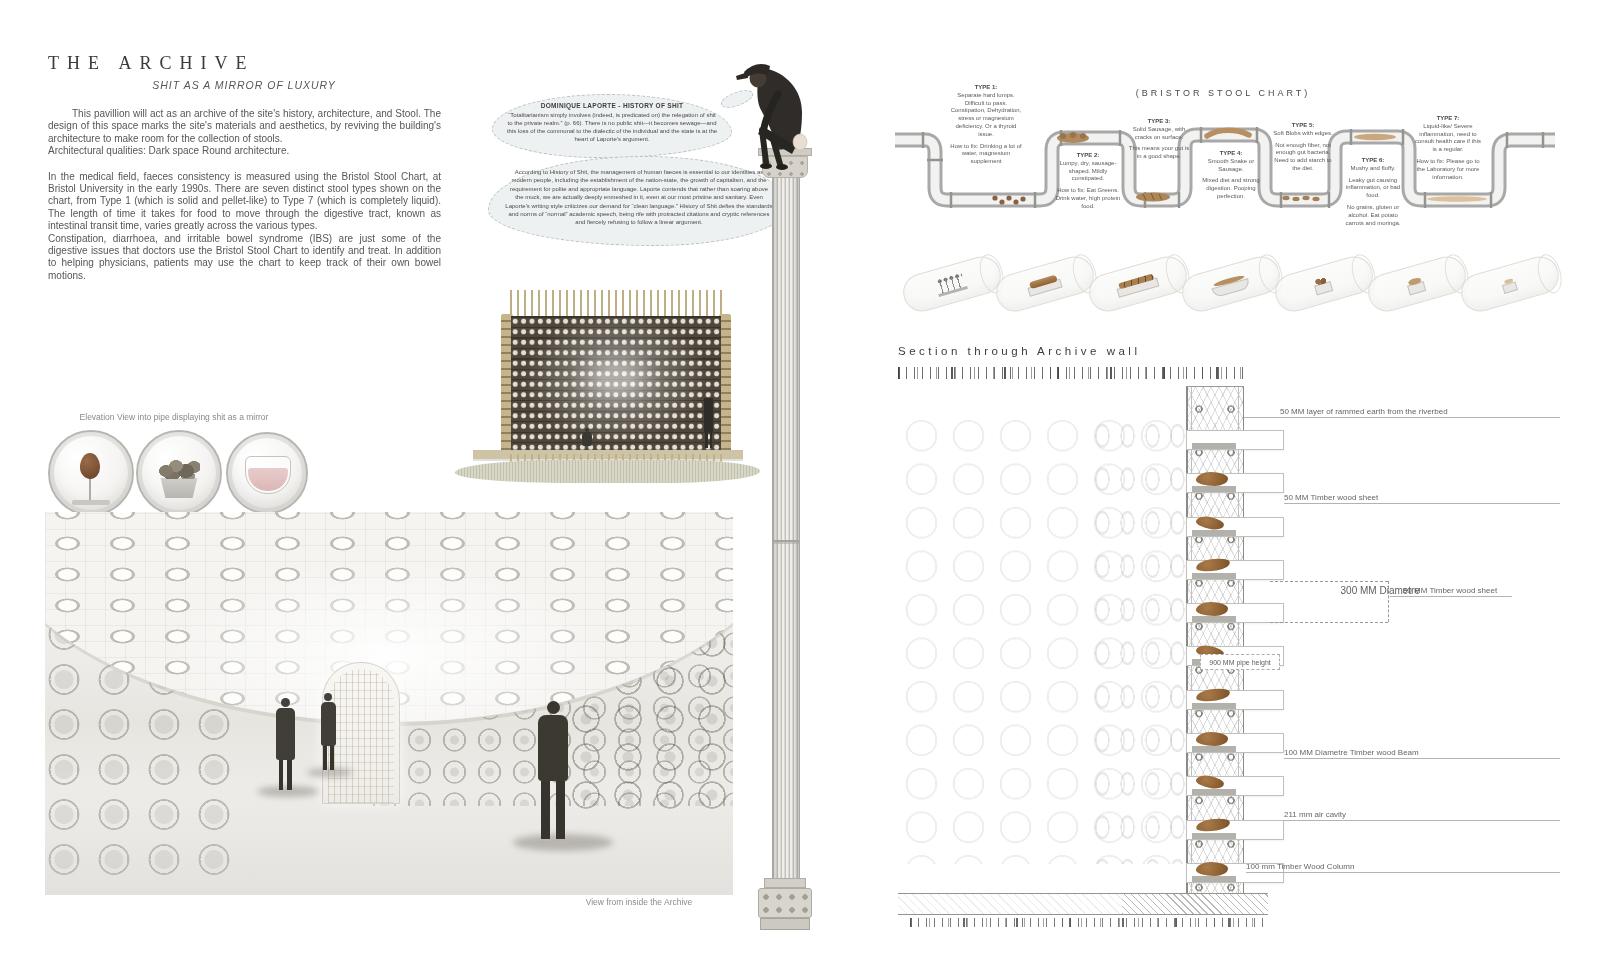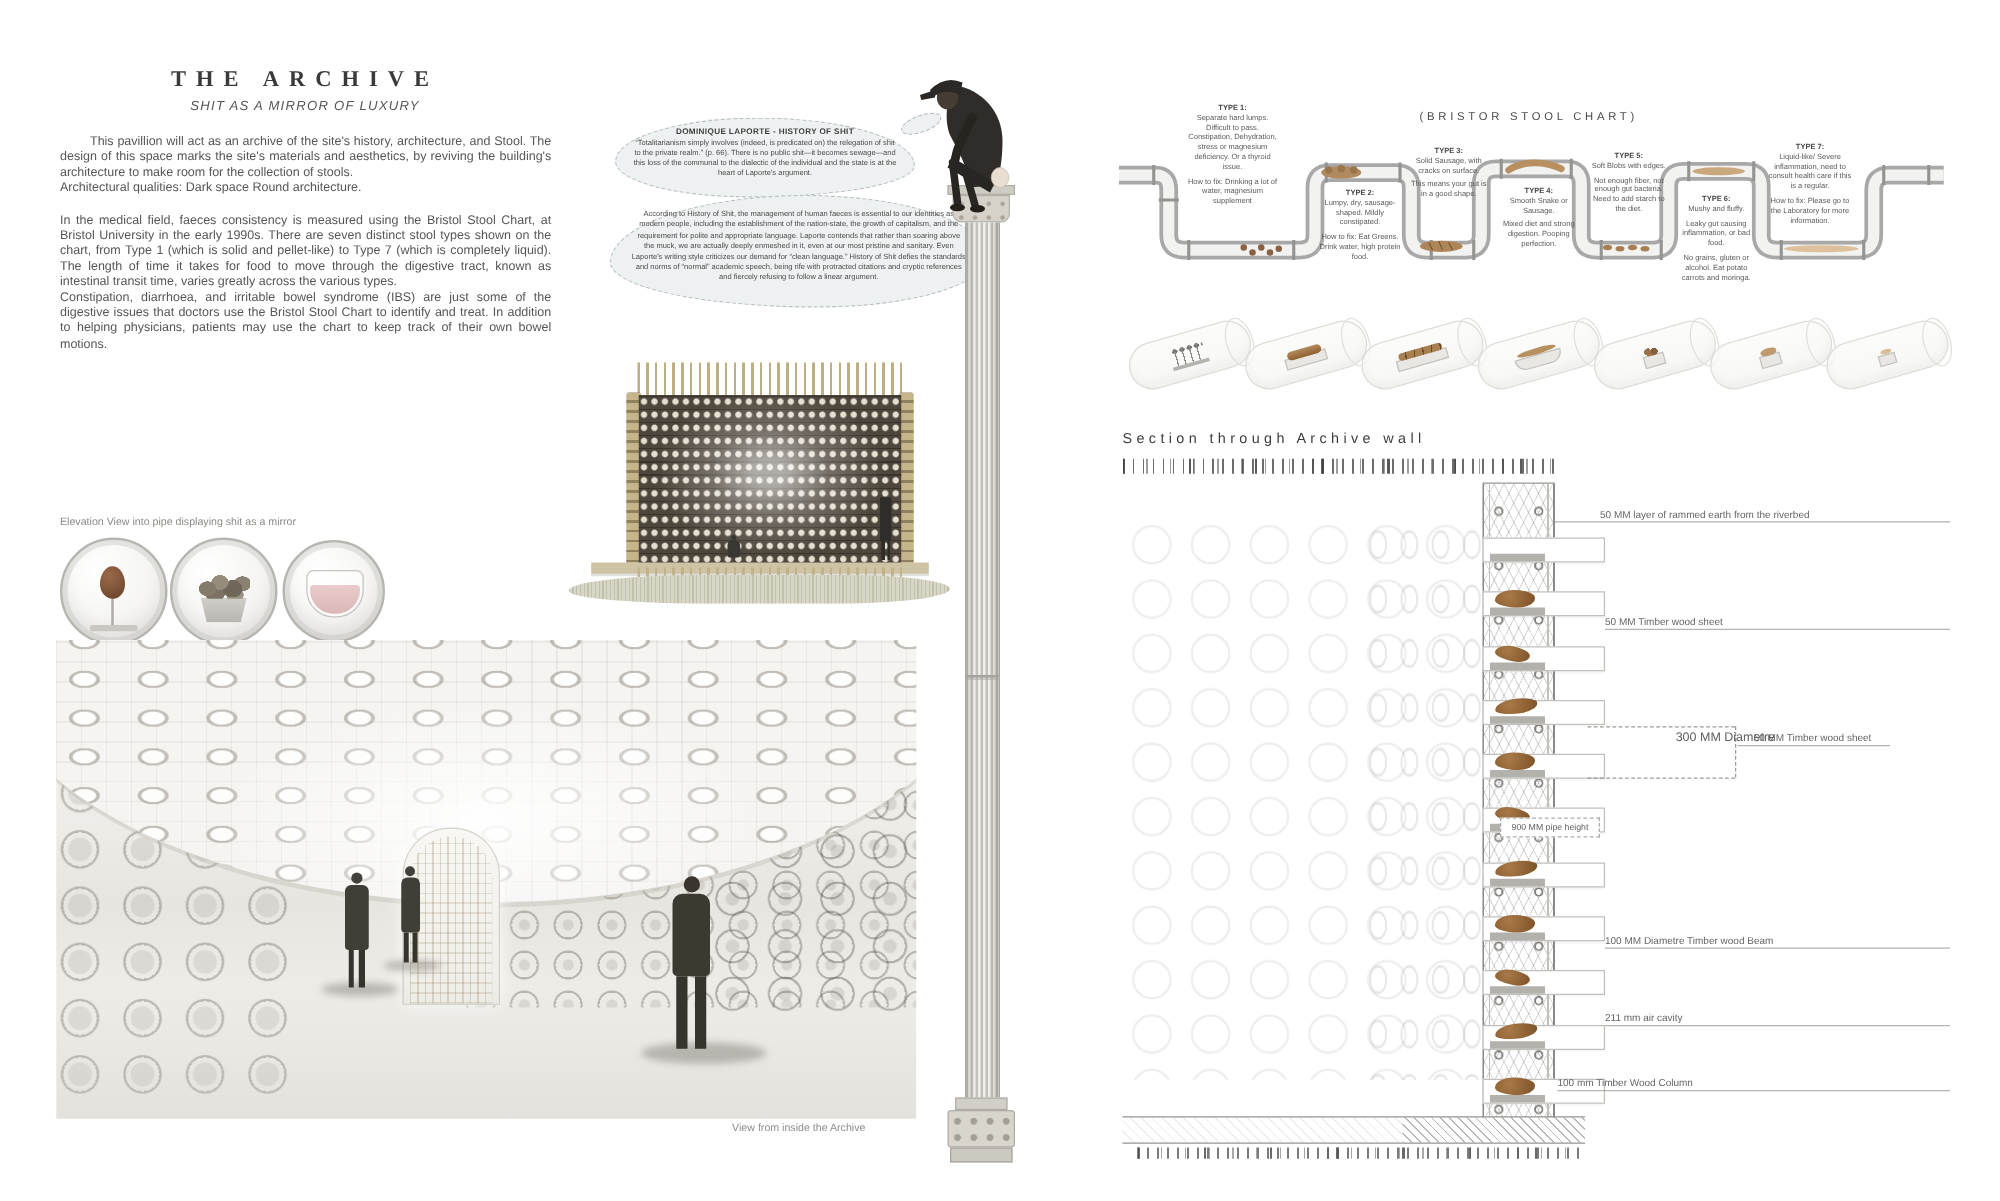--- a/index.html
+++ b/index.html
@@ -2,31 +2,31 @@
 <html><head>
 <meta charset="utf-8">
 <style>
   html,body{margin:0;padding:0;background:#fff}
   .board{position:relative;width:1600px;height:961px;background:#ffffff;overflow:hidden;
          font-family:"Liberation Sans",sans-serif;color:#4f4f4f;margin:0 auto}
   .abs{position:absolute}
   .serif{font-family:"Liberation Serif",serif}
 
   
-  .page-title{left:48px;top:53px;width:392px;text-align:center;font-size:18px;letter-spacing:8px;
-              color:#3a3a3a;font-weight:700}
+  .page-title{left:48px;top:53px;width:392px;text-align:left;font-size:18px;letter-spacing:8px;
+              color:#3a3a3a;font-weight:400}
   .page-subtitle{left:48px;top:79px;width:392px;text-align:center;font-style:italic;font-size:10.5px;
                  letter-spacing:1px;color:#565656}
   .text-col{left:48px;top:108px;width:393px;font-size:10px;line-height:12.4px;text-align:justify;color:#565656}
   .text-col p{margin:0}
   .text-col .indent{text-indent:24px}
   .text-col .gap{height:13px}
 
   
-  .elev-caption{left:48px;top:412px;width:252px;font-size:8.5px;color:#8a8a86}
+  .elev-caption{left:48px;top:412px;width:252px;text-align:center;font-size:8.5px;color:#8a8a86}
   .pipe-circle{border-radius:50%;border:2.5px solid #b7b5b0;
                box-shadow:inset 0 0 0 4px rgba(190,188,183,.35), inset 0 -10px 14px rgba(0,0,0,.07);
                background:radial-gradient(circle at 35% 30%, #ffffff, #f1f0ed 75%)}
   .pc1{left:48px;top:430px;width:82px;height:82px}
   .pc2{left:136px;top:430px;width:82px;height:82px}
   .pc3{left:226px;top:432px;width:78px;height:78px}
   .pc-egg{left:30px;top:21px;width:20px;height:26px;border-radius:50% 50% 48% 52%/55% 55% 45% 45%;
           background:radial-gradient(circle at 35% 30%, #9a6a48, #66402a)}
   .pc-stem{left:39px;top:45px;width:2px;height:24px;background:#aeaca7}
   .pc-plate{left:22px;top:68px;width:38px;height:5px;background:#c9c7c2;border-radius:2px}

